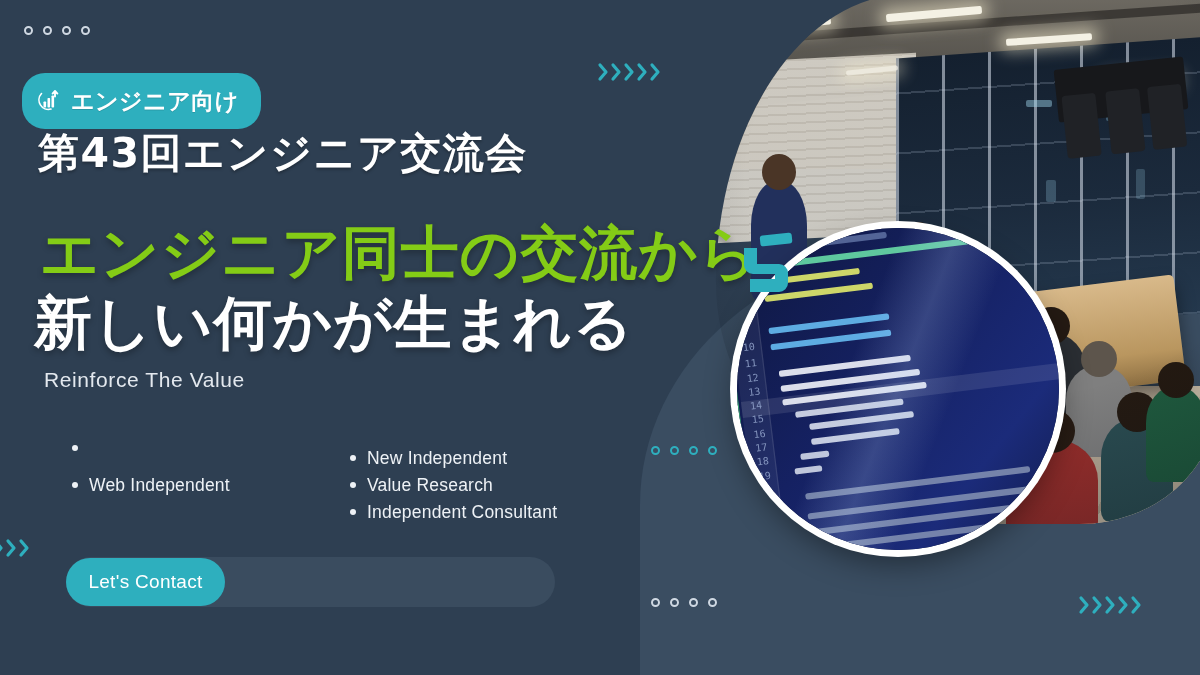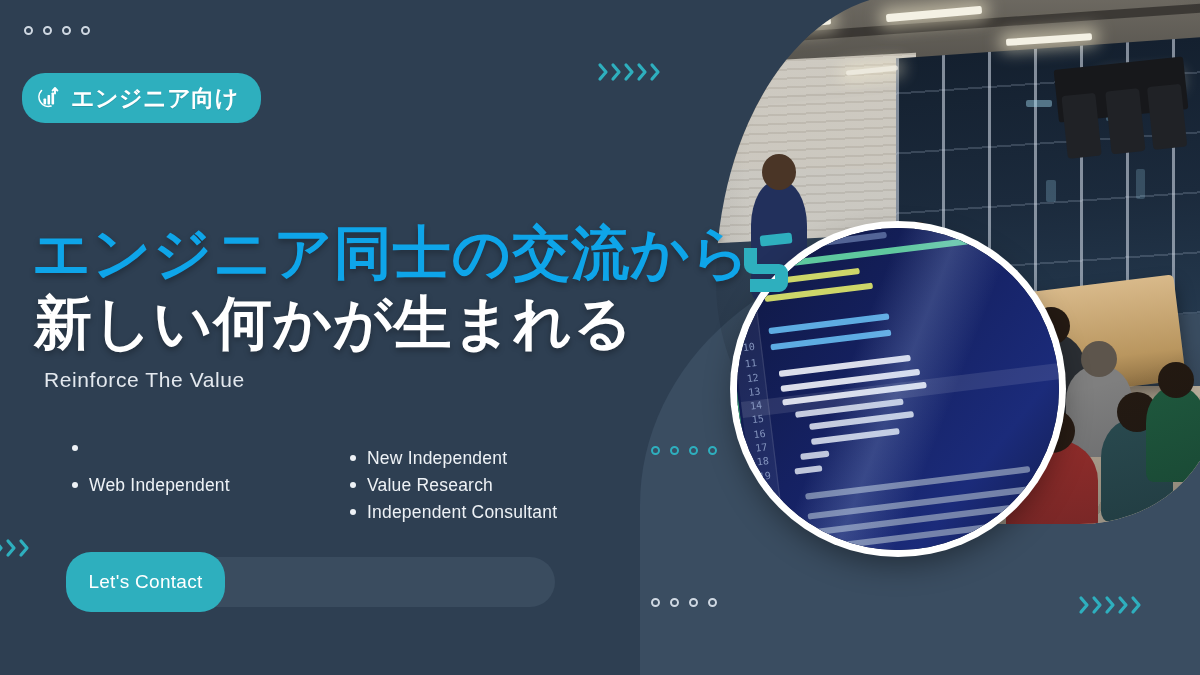--- a/index.html
+++ b/index.html
@@ -74,42 +74,42 @@
   .code-num{position:absolute;font-family:"DejaVu Sans Mono","Liberation Mono",monospace;
     font-size:8px;color:#8fa0c8;opacity:.9;}
   .code-glare{position:absolute;inset:0;
     background:linear-gradient(118deg, rgba(255,255,255,0) 40%, rgba(190,215,255,.20) 50%, rgba(255,255,255,0) 60%);}
 
   
   .logo-mark{position:absolute;left:736px;top:232px;width:58px;height:60px;z-index:5;}
 
   
   .badge{
-    position:absolute;left:22px;top:73px;height:50px;
+    position:absolute;left:22px;top:73px;height:56px;
     display:flex;align-items:center;gap:9px;
     padding:0 22px 0 16px;border-radius:23px;background:#2eafbe;
   }
   .badge-ico{width:24px;height:24px;flex:0 0 auto;}
   .badge-txt{
     color:#ffffff;font-size:23px;font-weight:700;letter-spacing:.5px;
     font-family:"DejaVu Sans","Liberation Sans",sans-serif;
     text-shadow:0 1px 0 rgba(0,0,0,.12);
   }
 
   .event-title{
     position:absolute;left:38px;top:126px;
     color:#ffffff;font-size:41px;font-weight:700;letter-spacing:1.5px;
     font-family:"DejaVu Sans","Liberation Sans",sans-serif;
     text-shadow:0 2px 3px rgba(0,0,0,.28);
     white-space:nowrap;
   }
 
   .head-l1{
-    position:absolute;left:32px;top:224px;
-    color:#0ea5e9;font-size:58px;font-weight:700;letter-spacing:1px;line-height:1;
+    position:absolute;left:40px;top:224px;
+    color:#84cc16;font-size:58px;font-weight:700;letter-spacing:1px;line-height:1;
     font-family:"DejaVu Sans","Liberation Sans",sans-serif;
     text-shadow:0 3px 6px rgba(0,0,0,.30);white-space:nowrap;
   }
   .head-l2{
     position:absolute;left:34px;top:294px;
     color:#ffffff;font-size:58px;font-weight:700;letter-spacing:1px;line-height:1;
     font-family:"DejaVu Sans","Liberation Sans",sans-serif;
     text-shadow:0 3px 6px rgba(0,0,0,.30);white-space:nowrap;
   }
   .sub-en{
@@ -122,21 +122,21 @@
   .bcol{width:278px;}
   .bitem{display:flex;align-items:baseline;gap:11px;height:27px;color:#eef2f6;font-size:17.5px;letter-spacing:.2px;}
   .bdot{width:6px;height:6px;border-radius:50%;background:#eef2f6;flex:0 0 auto;position:relative;top:-3px;}
 
   
   .cta-bar{
     position:absolute;left:66px;top:557px;width:489px;height:50px;
     background:#3a4c5f;border-radius:25px;display:flex;align-items:center;
   }
   .cta-btn{
-    width:159px;height:60px;border-radius:25px;background:#2eafbe;border:0;
+    width:159px;height:48px;border-radius:25px;background:#2eafbe;border:0;
     color:#ffffff;font-size:19px;font-weight:400;letter-spacing:.3px;cursor:pointer;
     font-family:"Liberation Sans","DejaVu Sans",sans-serif;
     display:flex;align-items:center;justify-content:center;padding:0;
   }
   .cta-right{display:flex;align-items:center;gap:11px;margin-left:23px;}
   .globe{width:20px;height:20px;flex:0 0 auto;}
   .cta-link{color:#ffffff;font-size:17px;text-decoration:underline;text-underline-offset:3px;cursor:pointer;letter-spacing:.1px;}
 
   
   .dots{position:absolute;display:flex;gap:10px;}
@@ -277,20 +277,21 @@
         <path d="M3.5 4.5 a9.5 9.5 0 0 0 9.5 15.6" fill="none" stroke="#ffffff" stroke-width="1.6" stroke-linecap="round"></path>
         <rect x="5.5" y="12.5" width="2.6" height="6" rx=".7" fill="#ffffff"></rect>
         <rect x="9.5" y="9" width="2.6" height="9.5" rx=".7" fill="#ffffff"></rect>
         <rect x="13.5" y="6.5" width="2.6" height="12" rx=".7" fill="#ffffff"></rect>
         <path d="M17 7.5 V2.2 M14.6 4.6 L17 2 L19.4 4.6" fill="none" stroke="#ffffff" stroke-width="1.9" stroke-linecap="round" stroke-linejoin="round"></path>
       </svg>
     </span>
     <span class="badge-txt">エンジニア向け</span>
   </div>
 
+  <div class="event-title">第43回エンジニア交流会</div>
   <div class="head-l1">エンジニア同士の交流から</div>
   <div class="head-l2">新しい何かが生まれる</div>
   <div class="sub-en">Reinforce The Value</div>
 
   <div class="bullets">
     <div class="bcol">
       <div class="bitem">
         <span class="bdot"></span>
       </div>
       <div class="bitem">

